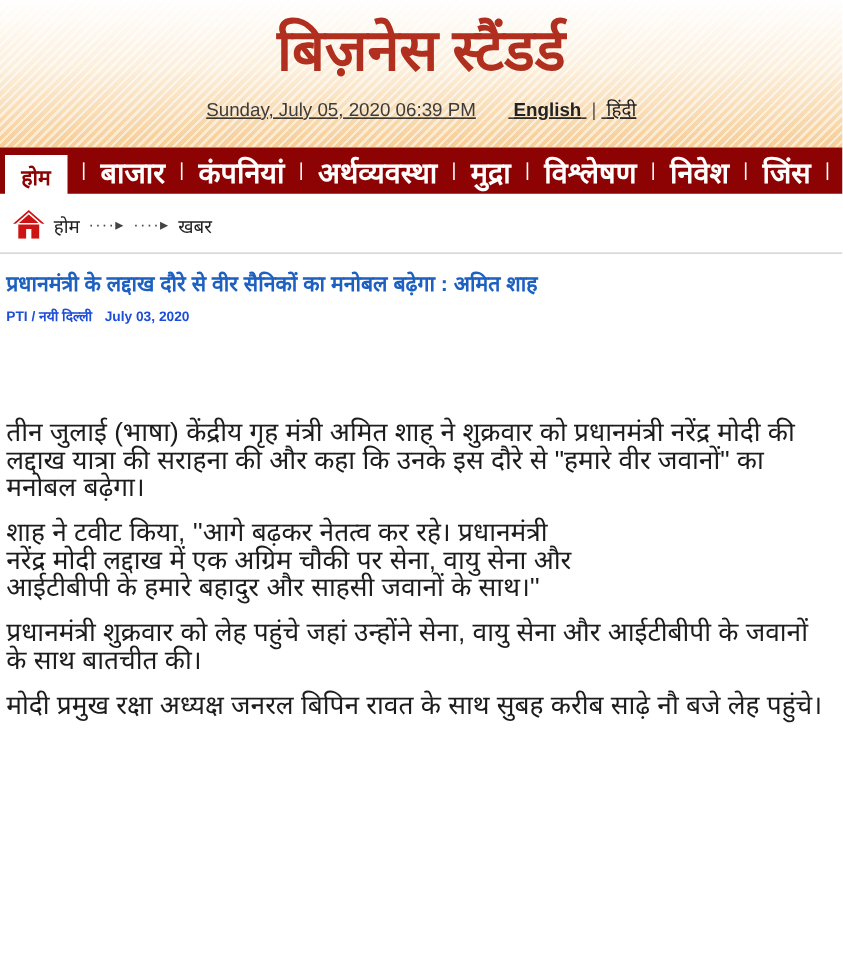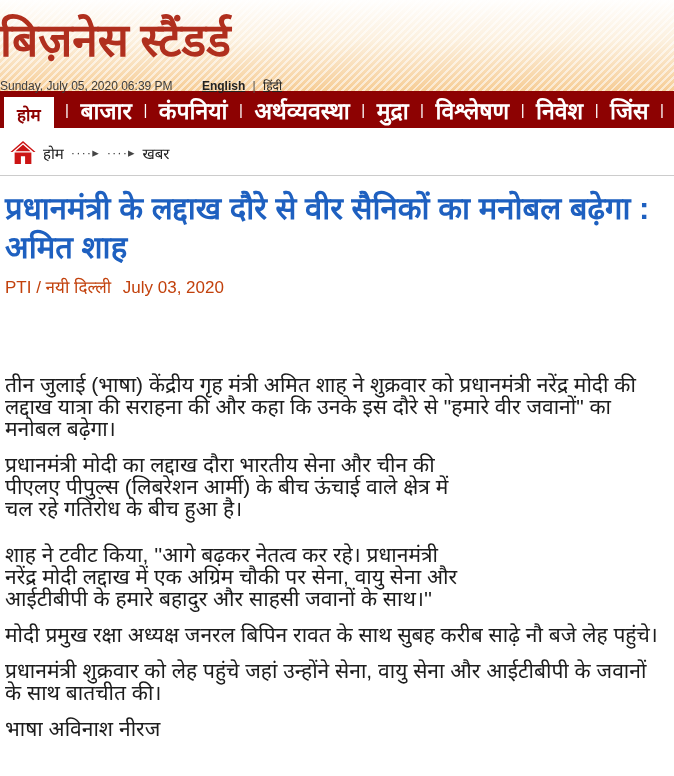--- a/index.html
+++ b/index.html
@@ -7,36 +7,38 @@
   body {
     width: 674px;
     height: 776px;
     overflow: hidden;
     background: #ffffff;
     font-family: "Liberation Sans", "DejaVu Sans", sans-serif;
   }
 
   
   .masthead {
-    height: 91px;
+    height: 118px;
+    text-align: center;
     background:
       repeating-linear-gradient(135deg, rgba(255,255,255,0.55) 0 2px, rgba(255,255,255,0) 2px 5px),
       linear-gradient(to bottom, #fffefd 0%, #fcf0de 45%, #f6cd96 100%);
+    text-decoration: underline;
   }
   .logo {
     display: inline-block;
     padding-top: 8px;
     font-size: 46px;
     line-height: 66px;
     font-weight: bold;
     color: #b02f1e;
     font-family: "Liberation Serif", "DejaVu Serif", serif;
   }
   .dateline {
-    font-size: 12px;
+    font-size: 15px;
     color: #3c3c3c;
     margin-top: 3px;
   }
   .dateline .dt { margin-right: 26px; }
   .lang-link {
     color: #222222;
     text-decoration: underline;
     cursor: pointer;
   }
   .lang-link.en { font-weight: bold; }
@@ -93,29 +95,29 @@
   .rule {
     border: none;
     border-top: 1px solid #cccccc;
     margin: 0;
   }
 
   
   .article { padding: 14px 6px 0 5px; }
   .headline {
     color: #1e60c0;
-    font-size: 31px;
+    font-size: 17px;
     font-weight: bold;
     line-height: 1.25;
     margin: 0 0 7px 0;
   }
   .byline {
-    font-size: 17px;
-    font-weight: normal;
-    color: #c2410c;
+    font-size: 11px;
+    font-weight: bold;
+    color: #1d4ed8;
   }
   .byline .byline-date { margin-left: 7px; }
   .article-body { margin-top: 76px; }
   .article-body p {
     font-size: 21px;
     line-height: 22px;
     color: #1c1c1c;
     margin: 0 0 14px 0;
   }
   .article-body p.narrow { max-width: 462px; }
@@ -169,19 +171,17 @@
 
 <main class="article">
   <h1 class="headline">प्रधानमंत्री के लद्दाख दौरे से वीर सैनिकों का मनोबल बढ़ेगा : अमित शाह</h1>
   <div class="byline">
     <span>PTI / नयी दिल्ली</span>
     <span class="byline-date">July 03, 2020</span>
   </div>
 
   <div class="article-body">
     <p>तीन जुलाई (भाषा) केंद्रीय गृह मंत्री अमित शाह ने शुक्रवार को प्रधानमंत्री नरेंद्र मोदी की लद्दाख यात्रा की सराहना की और कहा कि उनके इस दौरे से "हमारे वीर जवानों" का मनोबल बढ़ेगा।</p>
-    <p class="narrow gap-lg">प्रधानमंत्री मोदी का लद्दाख दौरा भारतीय सेना और चीन की पीएलए पीपुल्स (लिबरेशन आर्मी) के बीच ऊंचाई वाले क्षेत्र में चल रहे गतिरोध के बीच हुआ है।</p>
     <p class="narrow">शाह ने टवीट किया, ''आगे बढ़कर नेतत्व कर रहे। प्रधानमंत्री नरेंद्र मोदी लद्दाख में एक अग्रिम चौकी पर सेना, वायु सेना और आईटीबीपी के हमारे बहादुर और साहसी जवानों के साथ।''</p>
+    <p>प्रधानमंत्री शुक्रवार को लेह पहुंचे जहां उन्होंने सेना, वायु सेना और आईटीबीपी के जवानों के साथ बातचीत की।</p>
     <p>मोदी प्रमुख रक्षा अध्यक्ष जनरल बिपिन रावत के साथ सुबह करीब साढ़े नौ बजे लेह पहुंचे।</p>
-    <p>प्रधानमंत्री शुक्रवार को लेह पहुंचे जहां उन्होंने सेना, वायु सेना और आईटीबीपी के जवानों के साथ बातचीत की।</p>
-    <p>भाषा अविनाश नीरज</p>
   </div>
 </main>
 
 </body></html>

